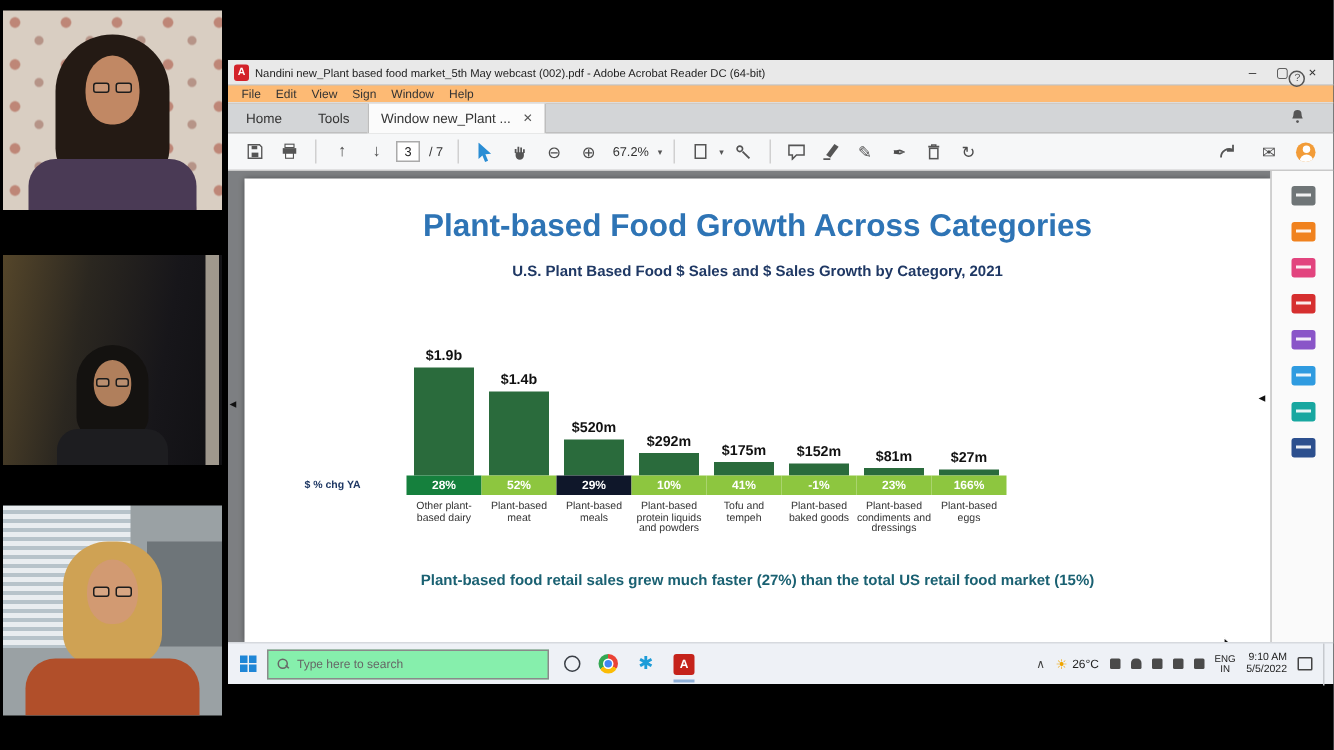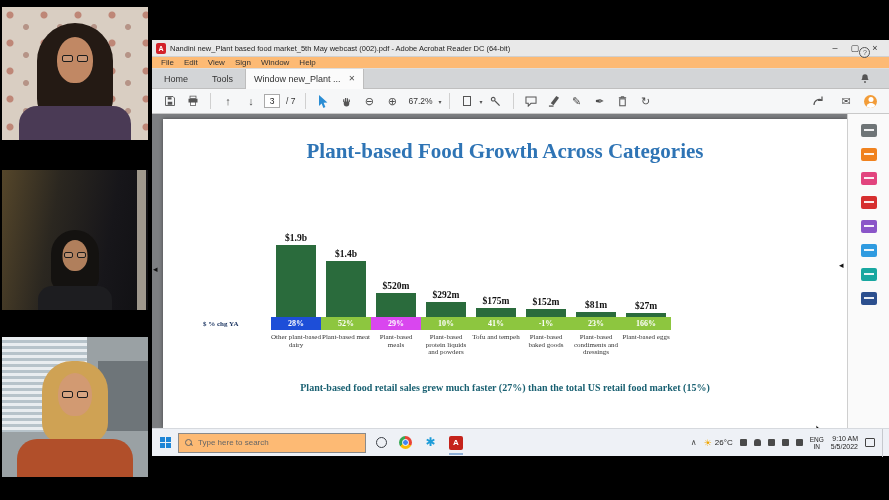--- a/index.html
+++ b/index.html
@@ -78,21 +78,21 @@
   .fitpage-rect { width:8px; height:10px; border:1px solid #555; }
   .toolbar-right { margin-left:auto; display:flex; align-items:center; gap:8px; padding-right:4px; }
   .avatar-circle { width:13px; height:13px; border-radius:50%; background:#f29c38; position:relative; overflow:hidden; }
   .avatar-circle i { position:absolute; left:50%; transform:translateX(-50%); background:#fff; display:block; }
   .avatar-circle .hd { top:2px; width:5px; height:5px; border-radius:50%; }
   .avatar-circle .bd { top:8px; width:9px; height:6px; border-radius:5px 5px 0 0; }
 
   .docarea { position:absolute; left:0; top:74px; width:100%; height:314px; background:#7d7f82; }
   .collapse-left { position:absolute; left:1px; top:150px; font-size:9px; color:#111; }
   .page { position:absolute; left:11px; top:5px; width:684px; height:309px; background:#fff;
-    box-shadow:0 0 4px rgba(0,0,0,.45);font-family:Liberation Serif, serif; }
+    box-shadow:0 0 4px rgba(0,0,0,.45); }
 
   .slide-title { position:absolute; top:20px; left:0; width:100%; text-align:center;
     font-size:21px; font-weight:bold; color:#2e74b5; }
   .slide-subtitle { position:absolute; top:57px; left:0; width:100%; text-align:center;
     font-size:10px; font-weight:bold; color:#1f3864; }
   .chart { position:absolute; left:108px; top:86px; width:450px; display:flex; }
   .chart-col { width:50px; display:flex; flex-direction:column; }
   .bar-stack { height:112px; display:flex; flex-direction:column; justify-content:flex-end; align-items:center; }
   .bar-value { font-size:9.5px; font-weight:bold; color:#111; margin-bottom:2px; }
   .bar { width:40px; }
@@ -110,21 +110,21 @@
   .tool-icon::after { content:""; position:absolute; left:3px; top:5px; width:10px; height:2px; background:rgba(255,255,255,.9); }
 
   .mouse-cursor { position:absolute; left:663px; top:310px; }
 
   
   .taskbar { position:absolute; left:0; top:388px; width:737px; height:28px; background:#eef1f6;
     display:flex; align-items:center; border-top:1px solid #d6d9de; }
   .startbtn { width:26px; height:28px; display:flex; align-items:center; justify-content:center; }
   .winlogo { width:11px; height:11px; display:grid; grid-template-columns:5px 5px; grid-template-rows:5px 5px; gap:1px; }
   .winlogo i { background:#1f86d6; display:block; }
-  .searchbox { width:188px; height:20px; background:#fdba74; border:1px solid #8a8a8a;
+  .searchbox { width:188px; height:20px; background:#86efac; border:1px solid #8a8a8a;
     display:flex; align-items:center; gap:6px; padding:0 6px; margin-right:10px; }
   .mag { width:7px; height:7px; position:relative; flex:0 0 auto; }
   .mag::before { content:""; position:absolute; left:0; top:0; width:5px; height:5px; border:1px solid #666; border-radius:50%; }
   .mag::after { content:""; position:absolute; left:5px; top:5px; width:3px; height:1px; background:#666; transform:rotate(45deg); }
   .searchtxt { font-size:8px; color:#666; white-space:nowrap; }
   .taskicons { display:flex; align-items:center; gap:12px; }
   .cortana { width:11px; height:11px; border:1.5px solid #3a3f46; border-radius:50%; }
   .chrome { width:13px; height:13px; border-radius:50%;
     background:conic-gradient(#ea4335 0 33%, #fbbc05 33% 66%, #34a853 66% 100%); position:relative; }
   .chrome::after { content:""; position:absolute; left:3px; top:3px; width:7px; height:7px;
@@ -303,44 +303,45 @@
               <i class="bd"></i>
             </span>
         </span>
       </div>
 
       <div class="docarea">
         <span class="collapse-left">◂</span>
 
         <div class="page">
           <div class="slide-title">Plant-based Food Growth Across Categories</div>
+          <div class="slide-subtitle">U.S. Plant Based Food $ Sales and $ Sales Growth by Category, 2021</div>
           <div class="pct-row-label">$ % chg YA</div>
           <div class="chart">
               <div class="chart-col">
                 <div class="bar-stack">
                   <div class="bar-value">$1.9b</div>
                   <div class="bar" style="height: 72px; background: rgb(42, 107, 60);"></div>
                 </div>
-                <div class="bar-pct" style="background: #1d4ed8;">28%</div>
+                <div class="bar-pct" style="background: #15803d;">28%</div>
                 <div class="bar-cat">Other plant-based dairy</div>
               </div>
               <div class="chart-col">
                 <div class="bar-stack">
                   <div class="bar-value">$1.4b</div>
                   <div class="bar" style="height: 56px; background: rgb(42, 107, 60);"></div>
                 </div>
                 <div class="bar-pct" style="background: rgb(141, 198, 63);">52%</div>
                 <div class="bar-cat">Plant-based meat</div>
               </div>
               <div class="chart-col">
                 <div class="bar-stack">
                   <div class="bar-value">$520m</div>
                   <div class="bar" style="height: 24px; background: rgb(42, 107, 60);"></div>
                 </div>
-                <div class="bar-pct" style="background: #d946ef;">29%</div>
+                <div class="bar-pct" style="background: #0f172a;">29%</div>
                 <div class="bar-cat">Plant-based meals</div>
               </div>
               <div class="chart-col">
                 <div class="bar-stack">
                   <div class="bar-value">$292m</div>
                   <div class="bar" style="height: 15px; background: rgb(42, 107, 60);"></div>
                 </div>
                 <div class="bar-pct" style="background: rgb(141, 198, 63);">10%</div>
                 <div class="bar-cat">Plant-based protein liquids and powders</div>
               </div>

